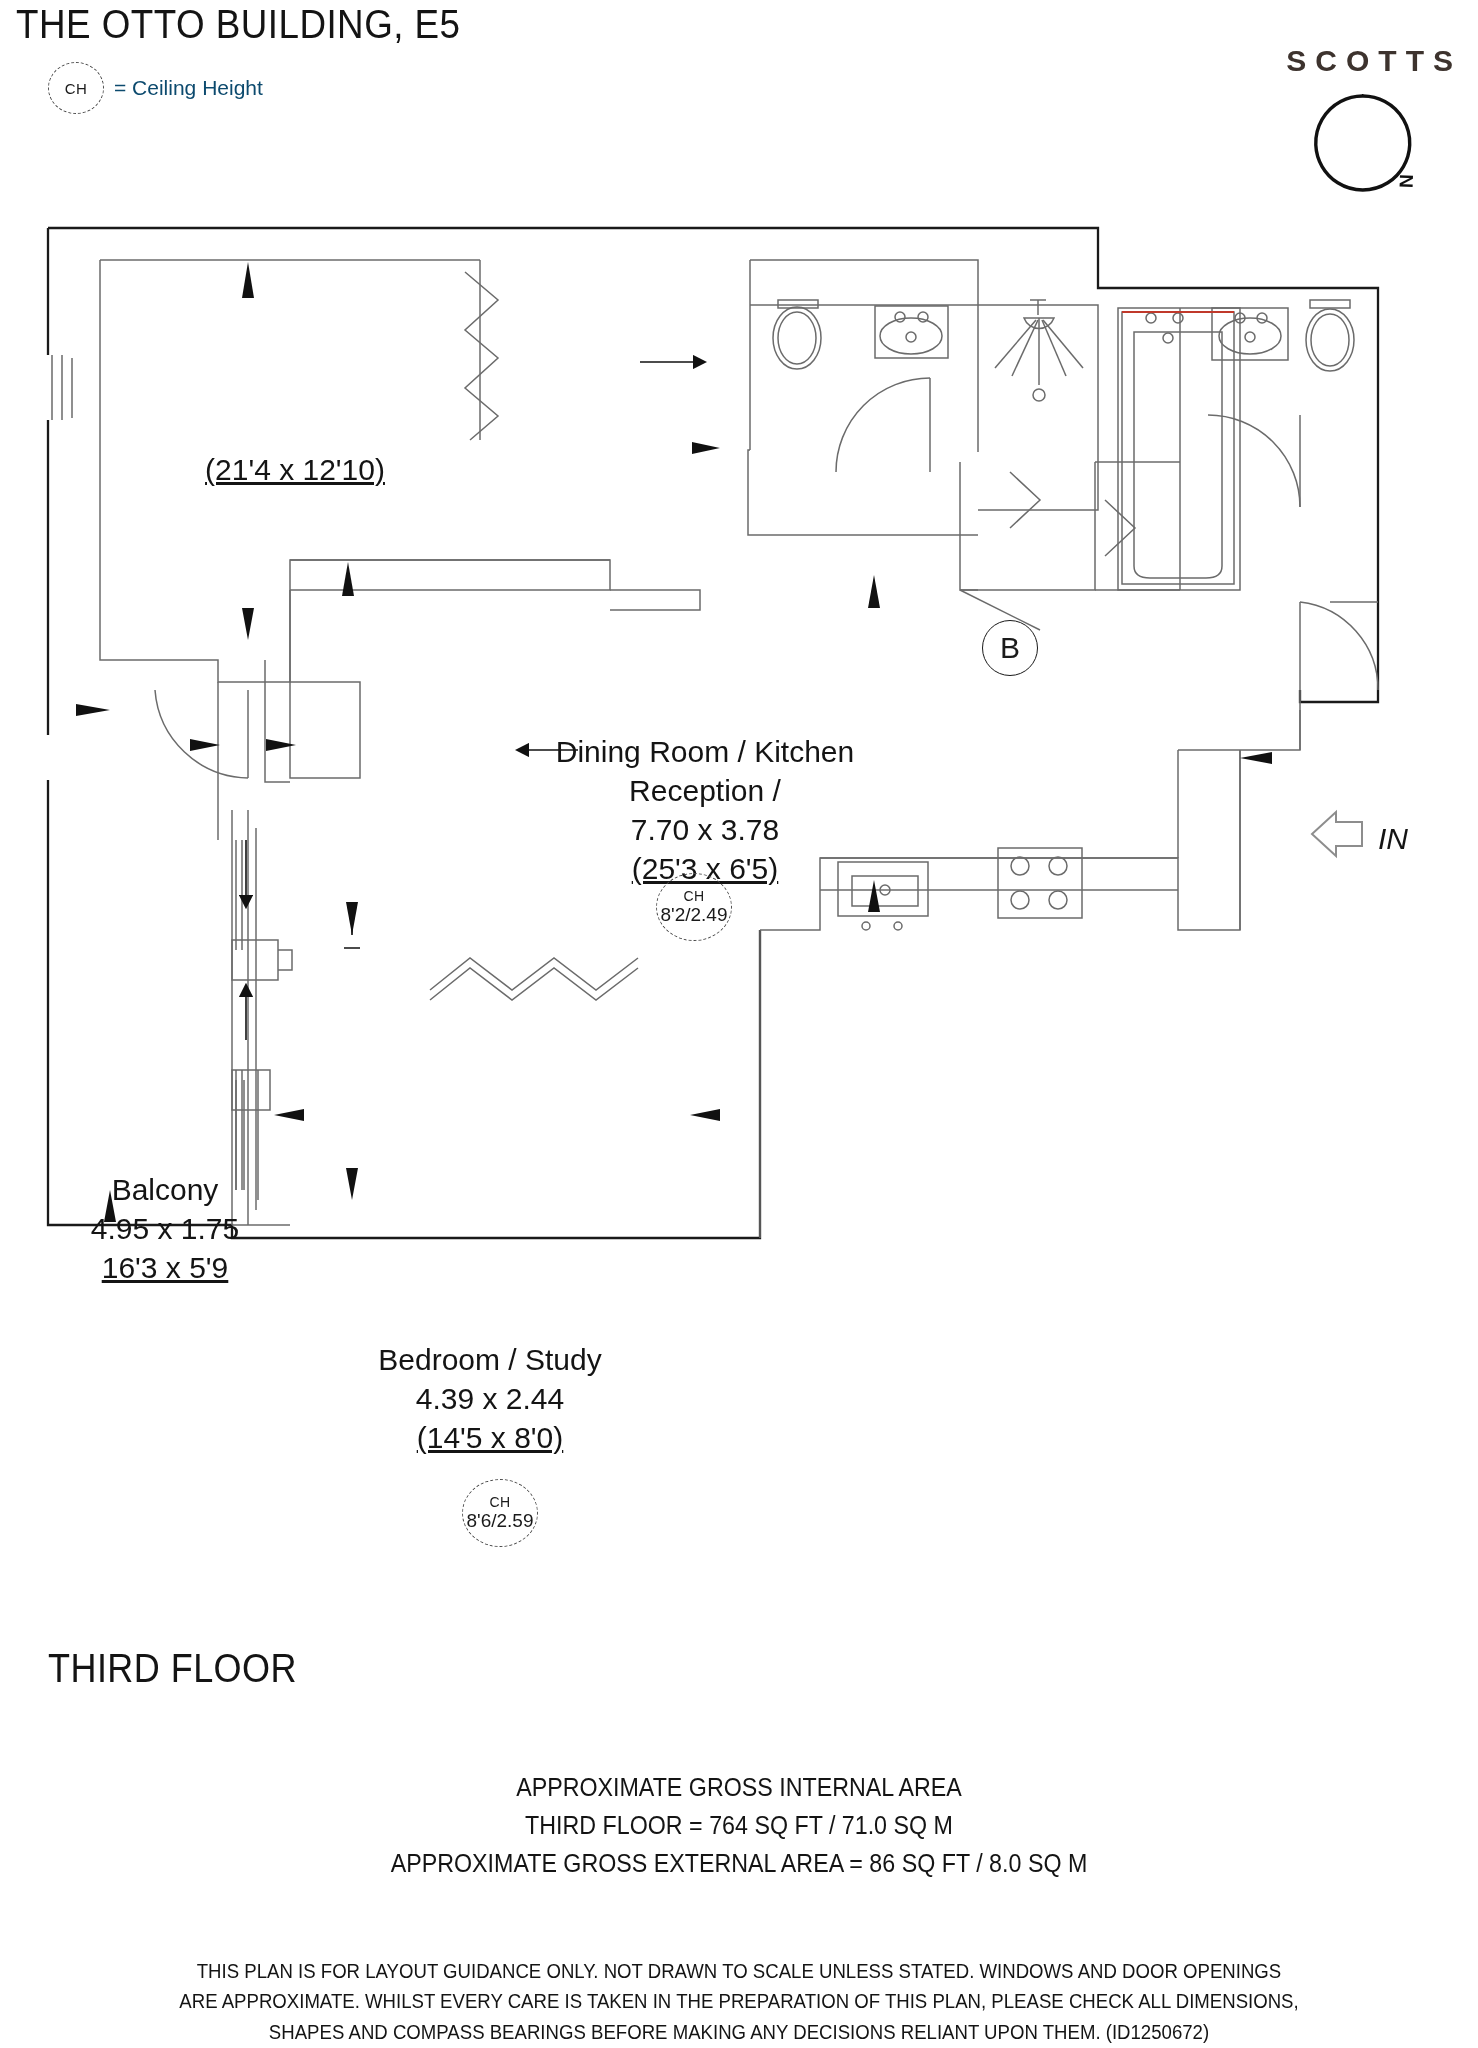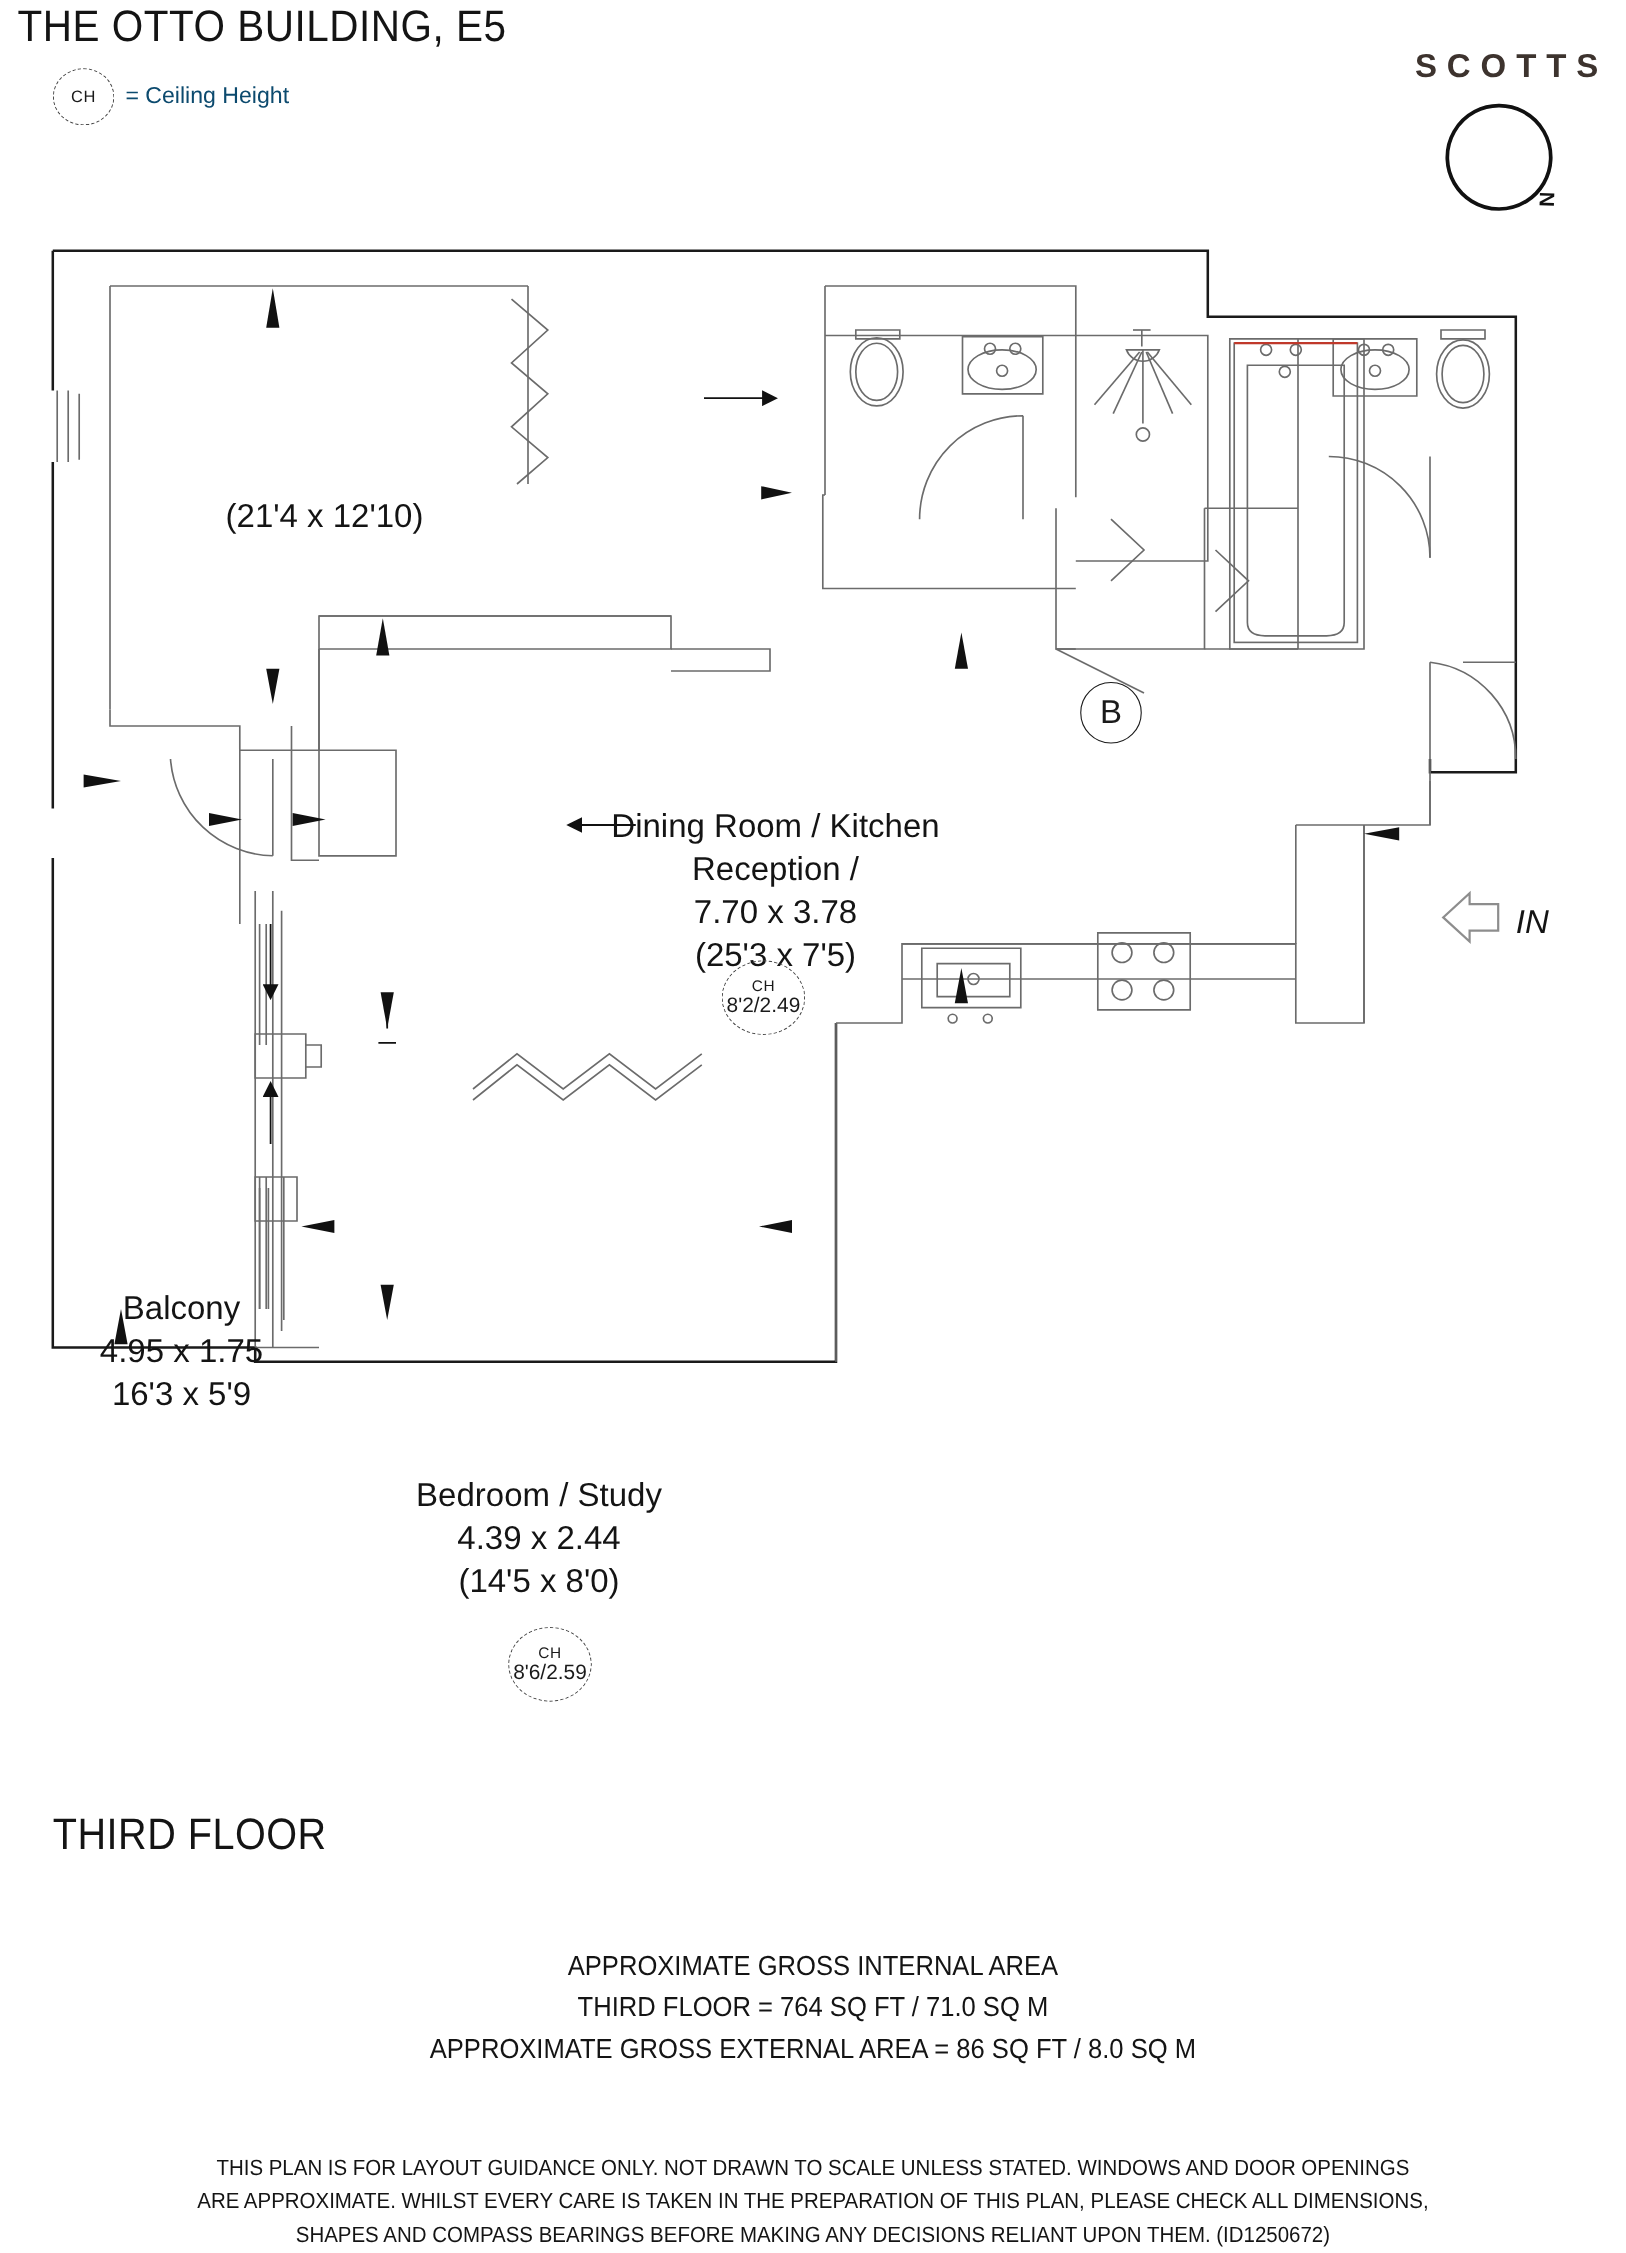--- a/index.html
+++ b/index.html
@@ -90,21 +90,21 @@
   
   .room-label {
     position: absolute;
     text-align: center;
     line-height: 1.30;
     color: #141414;
     white-space: nowrap;
   }
   .room-label .rl-name { font-size: 30px; }
   .room-label .rl-metric { font-size: 30px; }
-  .room-label .rl-imperial { font-size: 30px; }
+  .room-label .rl-imperial { font-size: 30px; text-decoration: underline; }
 
   #label-bedroom   { left: 130px; top: 450px; width: 330px; }
   #label-reception { left: 505px; top: 732px; width: 400px; }
   #label-balcony   { left: 40px;  top: 1170px; width: 250px; }
   #label-study     { left: 300px; top: 1340px; width: 380px; }
 
   .ch-badge {
     position: absolute;
     width: 76px;
     height: 68px;
@@ -381,21 +381,21 @@
 </svg>
 
 <div class="room-label" id="label-bedroom">
   <div class="rl-imperial">(21'4 x 12'10)</div>
 </div>
 
 <div class="room-label" id="label-reception">
   <div class="rl-name">Dining Room / Kitchen</div>
   <div class="rl-name">Reception /</div>
   <div class="rl-metric">7.70 x 3.78</div>
-  <div class="rl-imperial">(25'3 x 7'5)</div>
+  <div class="rl-imperial">(25'3 x 6'5)</div>
 </div>
 
 <div class="ch-badge" id="ch-reception">
   <div class="cb-t">CH</div>
   <div class="cb-v">8'2/2.49</div>
 </div>
 
 <div class="room-label" id="label-balcony">
   <div class="rl-name">Balcony</div>
   <div class="rl-metric">4.95 x 1.75</div>

